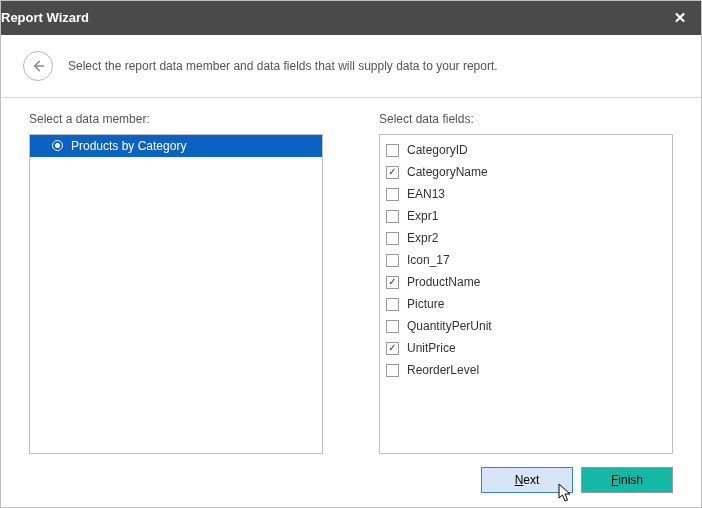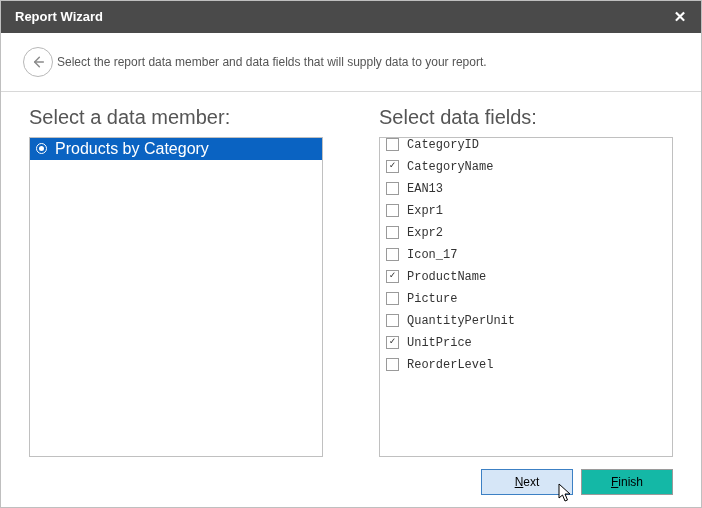--- a/index.html
+++ b/index.html
@@ -19,41 +19,40 @@
     display: flex;
     flex-direction: column;
     background: #fff;
   }
   .titlebar {
     height: 34px;
     background: #4a4a4a;
     color: #fff;
     display: flex;
     align-items: center;
-    padding-left: 14px;
     font-size: 13px;
     font-weight: 600;
   }
   .titlebar .title { flex: 1; }
   .titlebar .close {
     width: 42px;
     height: 100%;
     display: flex;
     align-items: center;
     justify-content: center;
     font-size: 15px;
     cursor: pointer;
   }
   .subheader {
     height: 64px;
     display: flex;
     align-items: center;
     border-bottom: 1px solid #d8d8d8;
     padding: 0 14px 0 22px;
-    gap: 4px;
+    gap: 15px;
     color: #555;
   }
   .backbtn {
     width: 30px; height: 30px;
     border: 1.5px solid #b8b8b8;
     border-radius: 50%;
     display: flex; align-items: center; justify-content: center;
     color: #8a8a8a;
     cursor: pointer;
     flex-shrink: 0;
@@ -69,65 +68,64 @@
     display: flex;
     gap: 56px;
   }
   .pane {
     flex: 1;
     display: flex;
     flex-direction: column;
     min-width: 0;
   }
   .pane-label {
-    font-size: 20px;
+    font-size: 12px;
     color: #555;
     margin-bottom: 8px;
   }
   .listbox {
     border: 1px solid #c0c0c0;
     background: #fff;
     flex: 1;
     overflow: auto;
     min-height: 320px;
     max-height: 320px;
   }
   .member-row {
     display: flex;
     align-items: center;
     height: 22px;
-    padding: 0 6px;
+    padding: 0 22px;
     gap: 8px;
-    font-size: 16px;
+    font-size: 12px;
   }
   .member-row.selected {
     background: #0a63c2;
     color: #fff;
   }
   .radio {
     width: 11px; height: 11px;
     border-radius: 50%;
     border: 1.5px solid currentColor;
     display: inline-flex;
     align-items: center; justify-content: center;
     flex-shrink: 0;
   }
   .radio .dot {
     width: 5px; height: 5px; border-radius: 50%;
     background: currentColor;
   }
   .field-row {
     display: flex;
-    align-items: flex-start;
+    align-items: flex-end;
     height: 22px;
     padding: 0 6px;
     gap: 8px;
     font-size: 12px;
     color: #333;
-    font-family: Liberation Mono, monospace;
   }
   .chk {
     width: 13px; height: 13px;
     border: 1px solid #9a9a9a;
     background: #fff;
     display: inline-flex;
     align-items: center; justify-content: center;
     flex-shrink: 0;
     font-size: 10px;
     line-height: 1;

